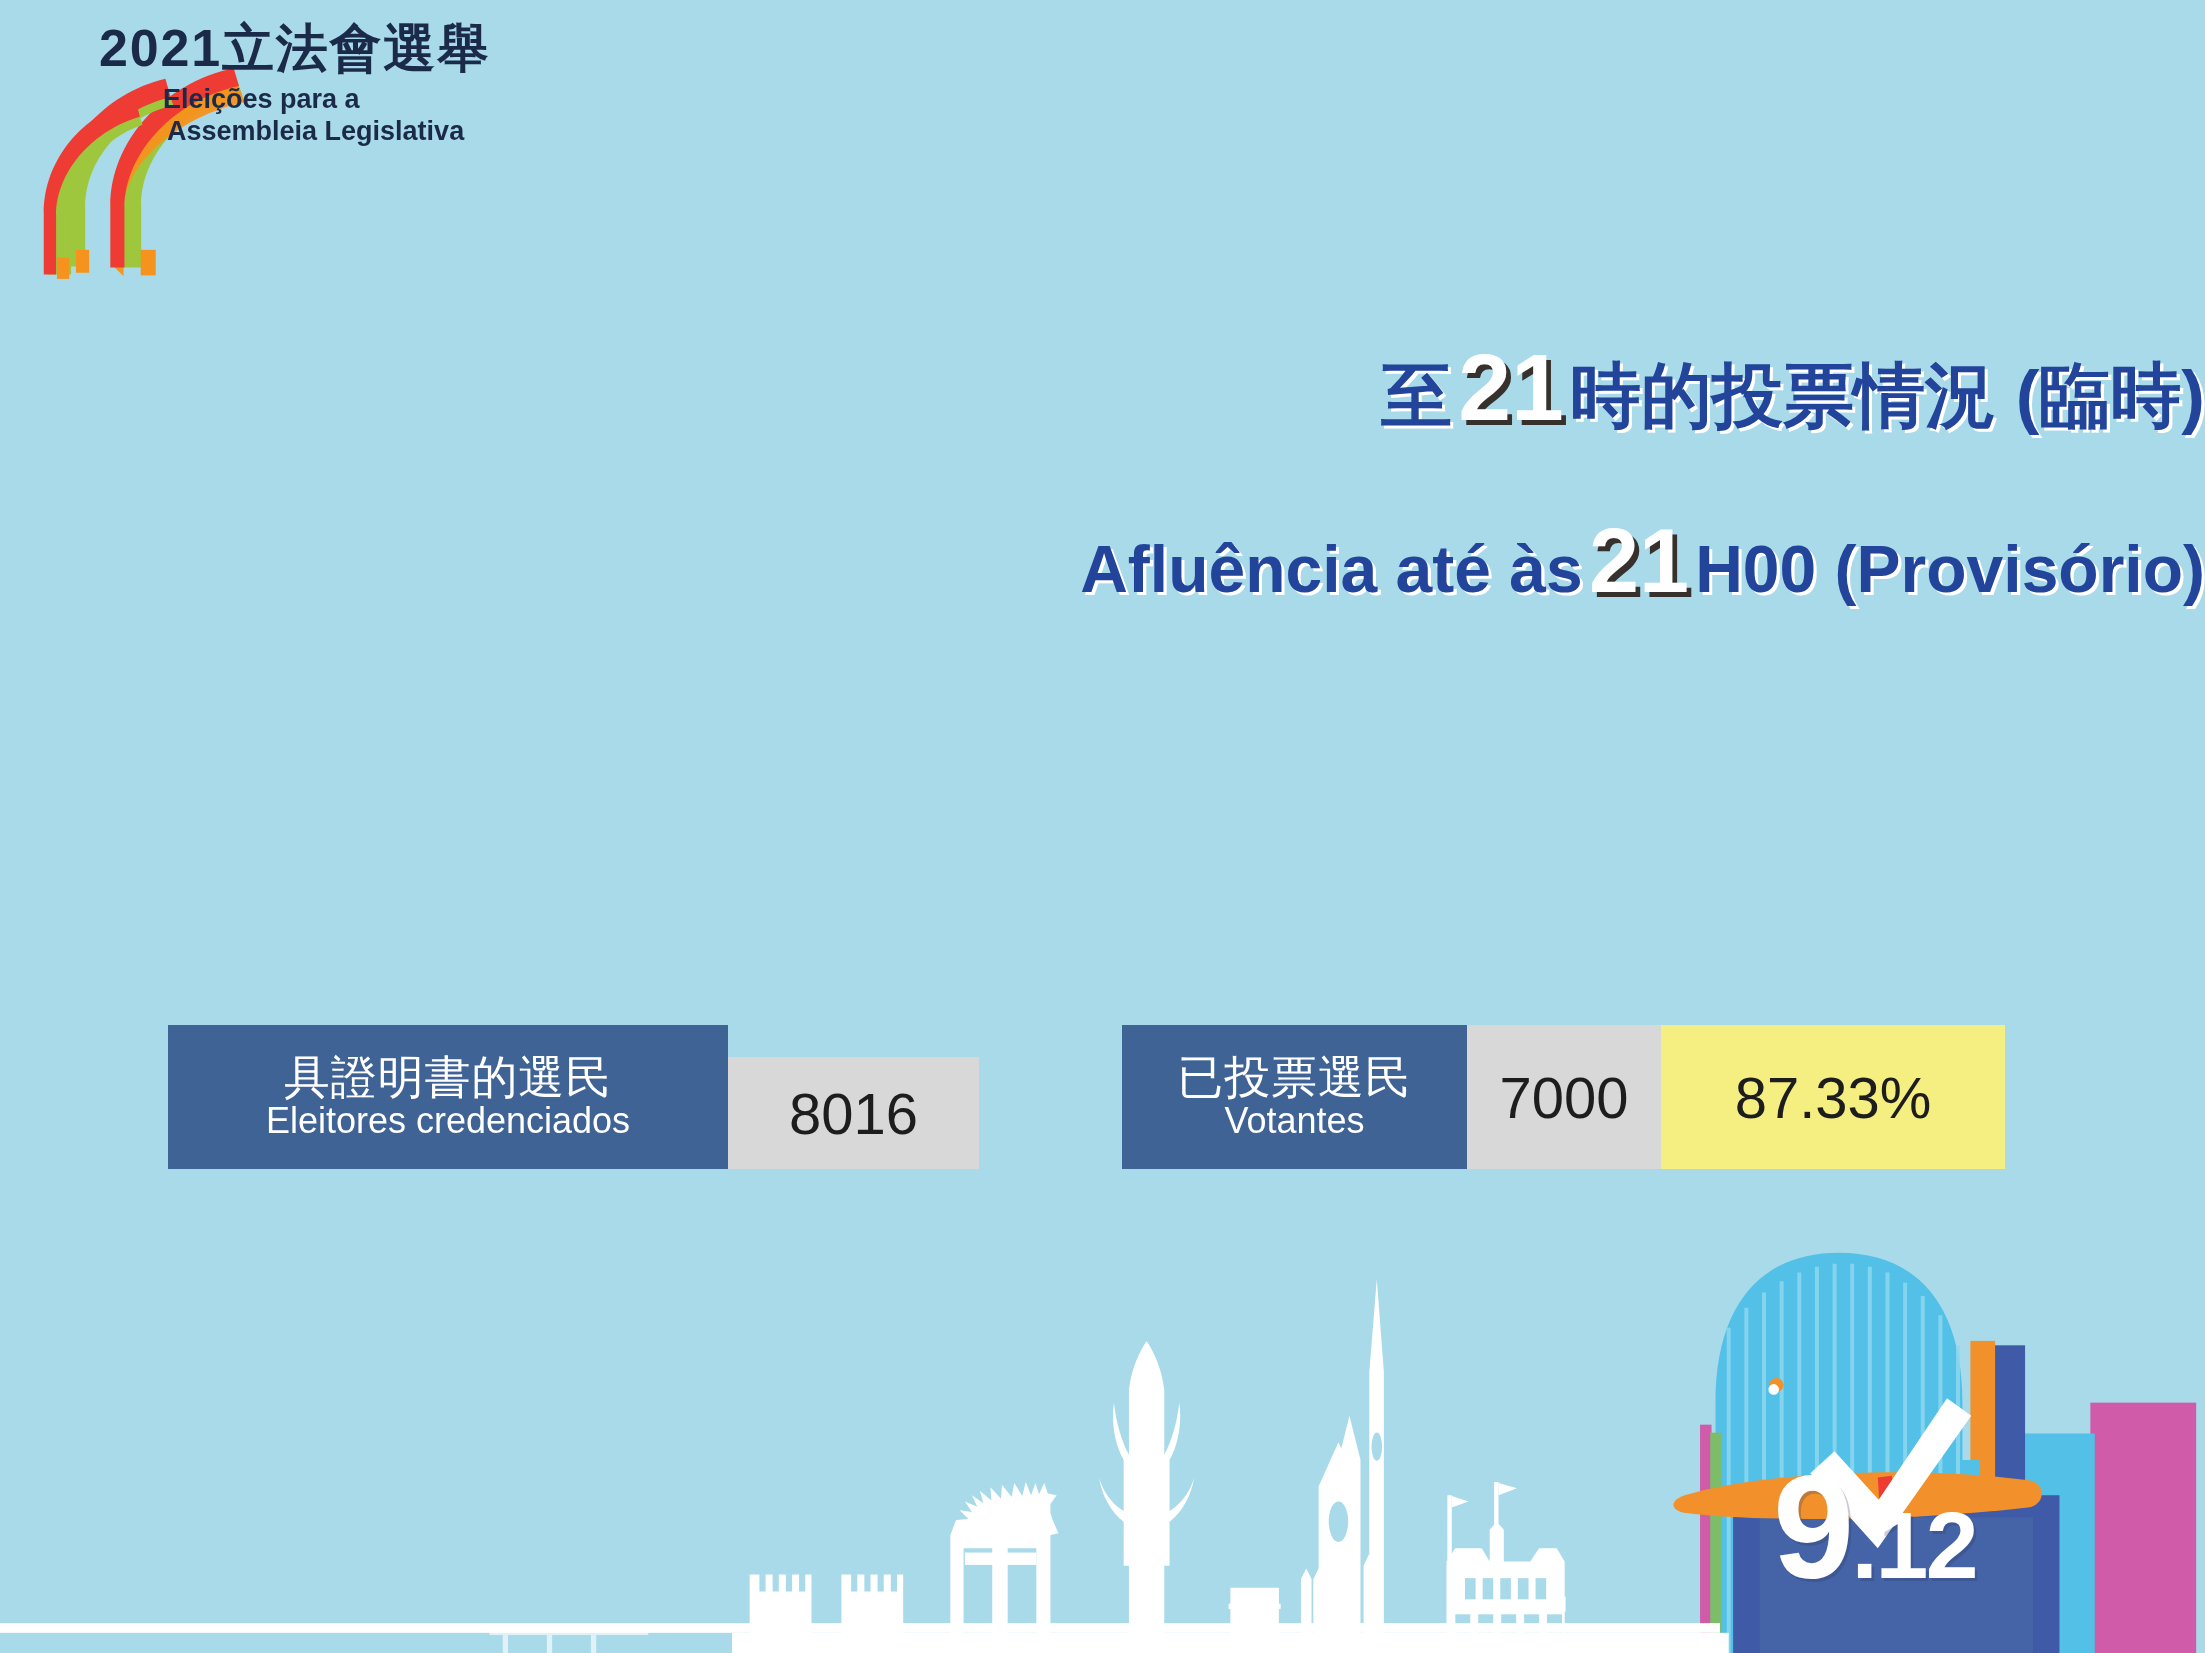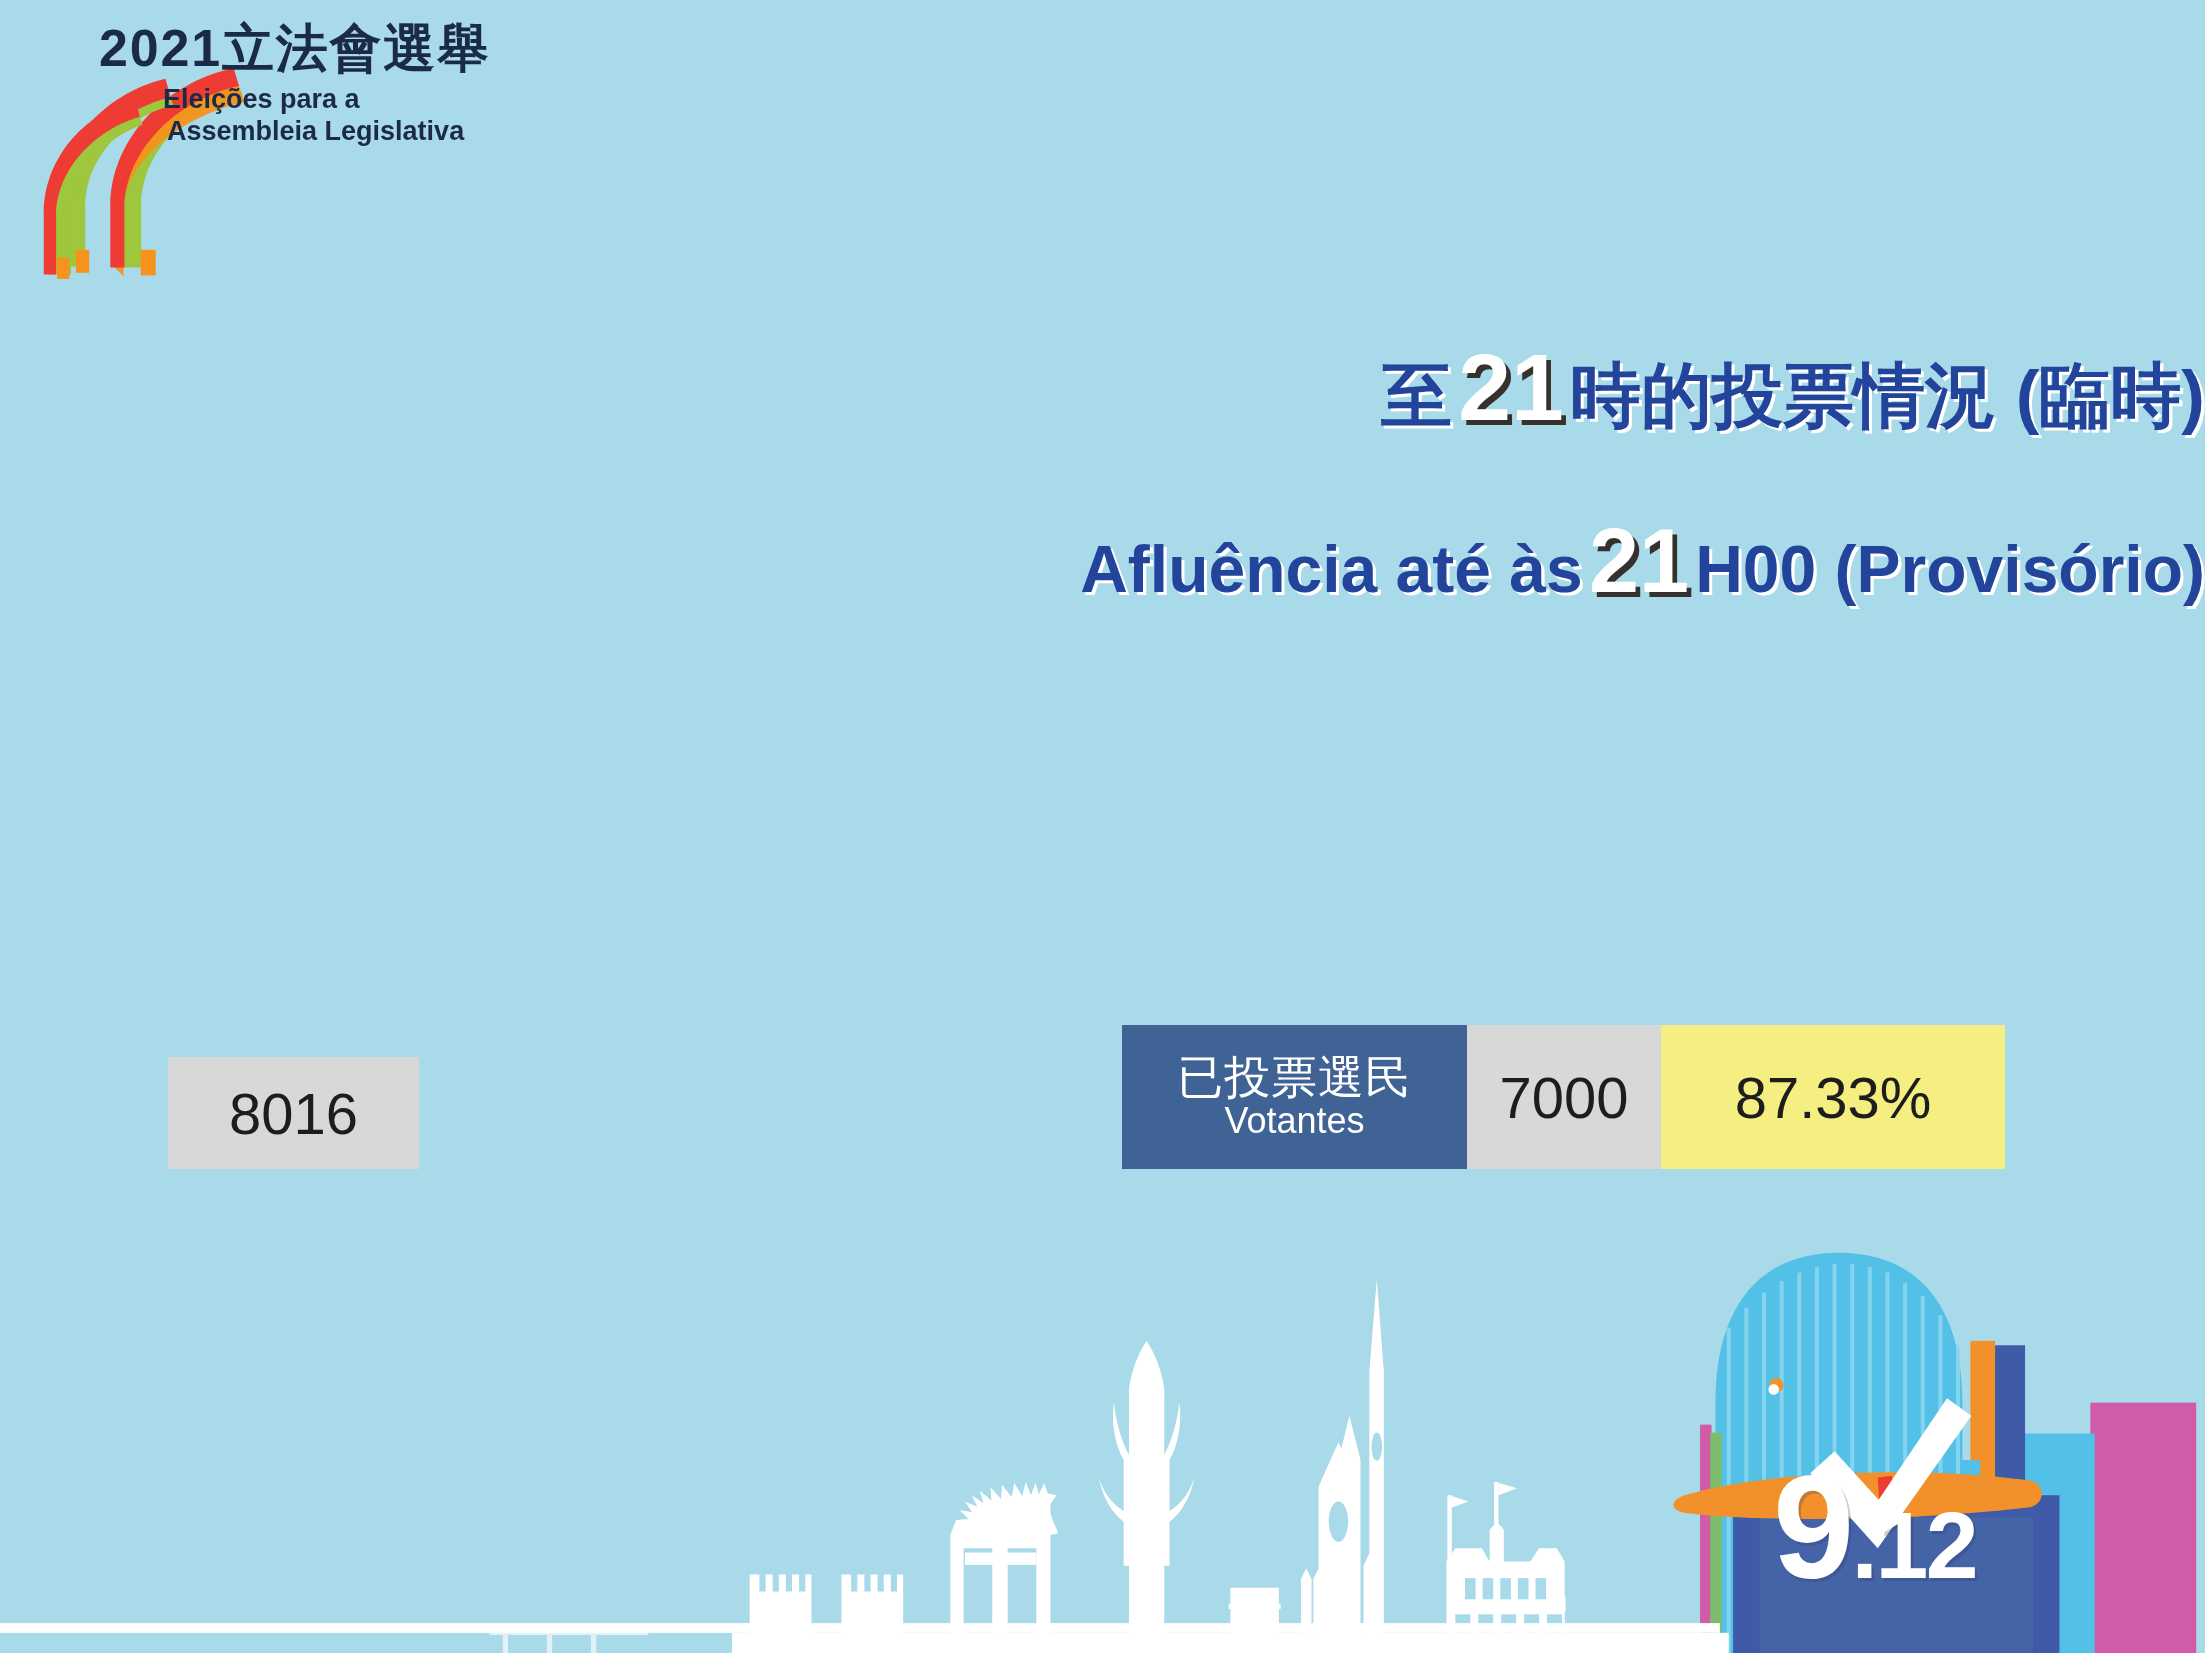--- a/index.html
+++ b/index.html
@@ -239,20 +239,24 @@
   <div id="title-cn" class="title-row">
     <span class="t-cn">至</span><span class="big21">21</span><span class="t-cn">時的投票情況 (臨時)</span>
   </div>
 
   <div id="title-pt" class="title-row">
     <span class="t-pt">Afluência até às</span><span class="big21 big21-pt">21</span><span class="t-pt">H00 (Provisório)</span>
   </div>
 
 
   <div id="stat-box-1" class="stat-box">
+    <div class="stat-label">
+      <div class="stat-label-cn">具證明書的選民</div>
+      <div class="stat-label-pt">Eleitores credenciados</div>
+    </div>
     <div class="stat-value">8016</div>
   </div>
 
   <div id="stat-box-2" class="stat-box">
     <div class="stat-label">
       <div class="stat-label-cn">已投票選民</div>
       <div class="stat-label-pt">Votantes</div>
     </div>
     <div class="stat-value">7000</div>
     <div class="stat-pct">87.33%</div>

